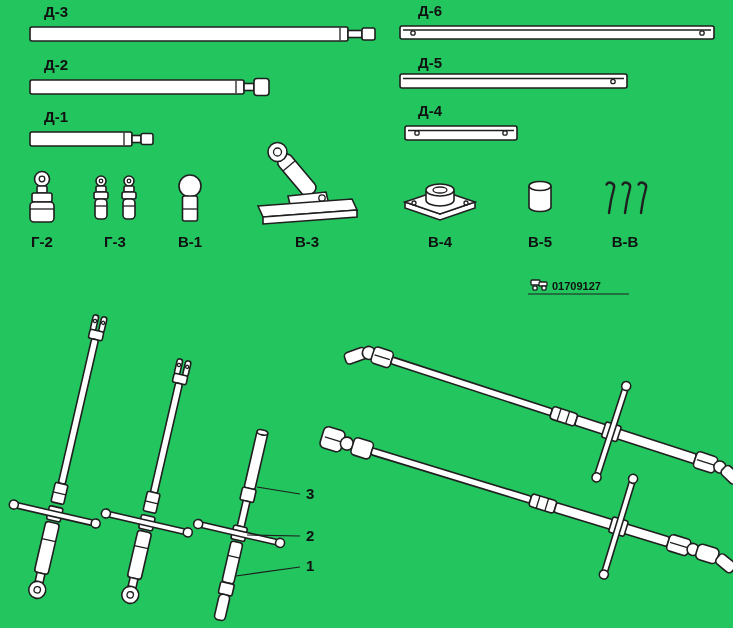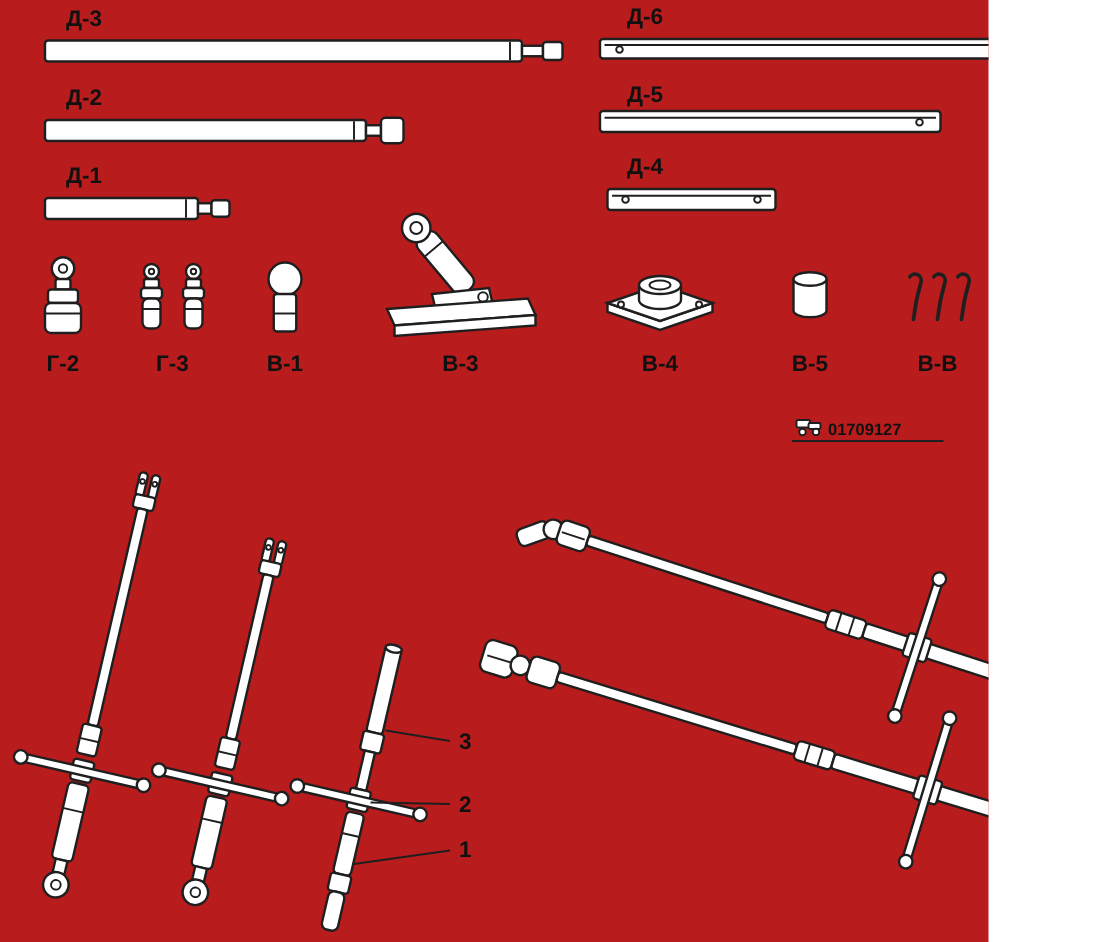--- a/index.html
+++ b/index.html
@@ -3,23 +3,23 @@
 <meta charset="utf-8">
 <style>
   html, body {
     margin: 0;
     padding: 0;
     background: #ffffff;
     font-family: "Liberation Sans", sans-serif;
   }
   .canvas {
     position: relative;
-    width: 659px;
+    width: 733px;
     height: 628px;
-    background: #b91c1c;
+    background: #22c55e;
     overflow: hidden;
   }
   svg { display: block; }
   .pt  { fill: #ffffff; stroke: #1f1f1f; stroke-width: 1.6; }
   .pt2 { fill: #ffffff; stroke: #1f1f1f; stroke-width: 1.3; }
   .ln  { fill: none; stroke: #1f1f1f; stroke-width: 1.3; }
   .thick { fill: none; stroke: #1f1f1f; stroke-width: 2.4; stroke-linecap: round; }
   .callout-line { fill: none; stroke: #1f1f1f; stroke-width: 1.2; }
   .lbl {
     font-family: "Liberation Sans", sans-serif;

